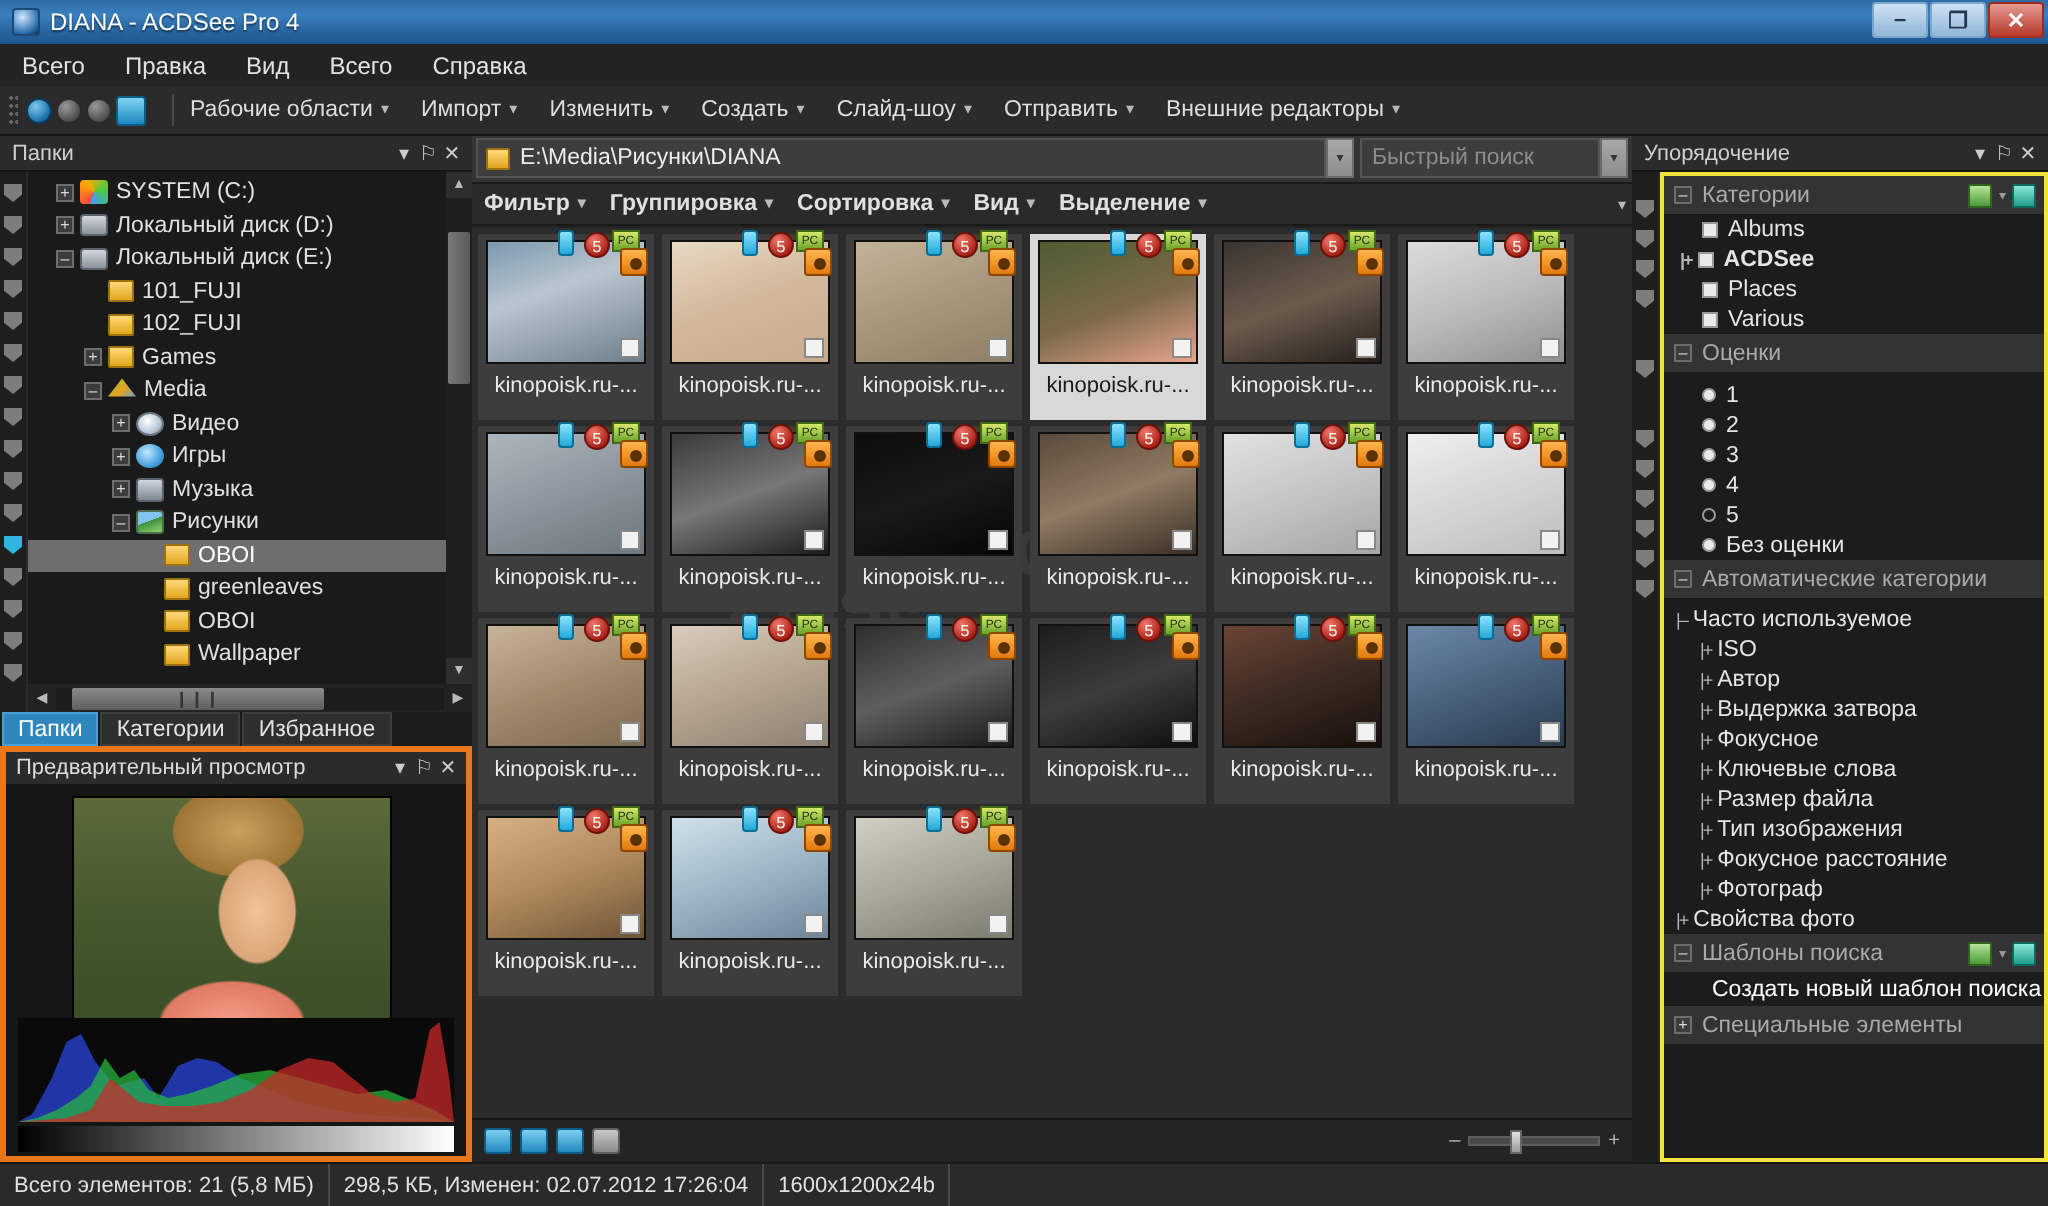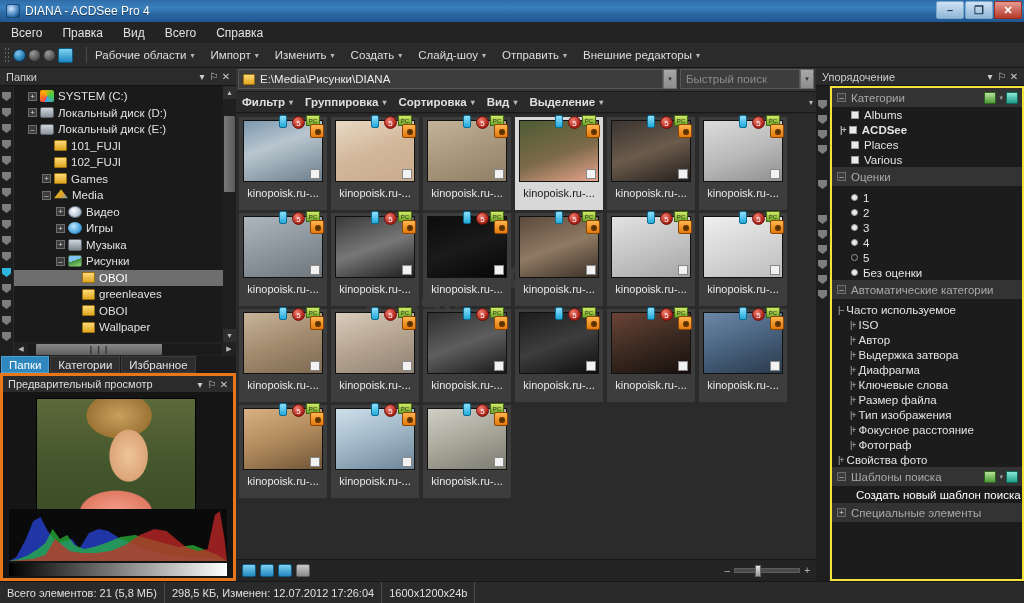--- a/index.html
+++ b/index.html
@@ -790,21 +790,21 @@
           <div class="ritem" style="padding-left:18px">
             <span class="tplus">|+</span>
             <span>Автор</span>
           </div>
           <div class="ritem" style="padding-left:18px">
             <span class="tplus">|+</span>
             <span>Выдержка затвора</span>
           </div>
           <div class="ritem" style="padding-left:18px">
             <span class="tplus">|+</span>
-            <span>Диафрагма</span>
+            <span>Фокусное</span>
           </div>
           <div class="ritem" style="padding-left:18px">
             <span class="tplus">|+</span>
             <span>Ключевые слова</span>
           </div>
           <div class="ritem" style="padding-left:18px">
             <span class="tplus">|+</span>
             <span>Размер файла</span>
           </div>
           <div class="ritem" style="padding-left:18px">
@@ -836,16 +836,16 @@
           <div class="sechead">
             <span class="pm">+</span>
             <span>Специальные элементы</span>
           </div>
         </div>
     </div>
   </div>
 
   <div class="statusbar">
     <div class="sb-cell">Всего элементов: 21  (5,8 МБ)</div>
-    <div class="sb-cell">298,5 КБ, Изменен: 12.07.2012 17:26:04</div>
+    <div class="sb-cell">298,5 КБ, Изменен: 02.07.2012 17:26:04</div>
     <div class="sb-cell">1600x1200x24b</div>
   </div>
 </div>
 
 </body></html>

